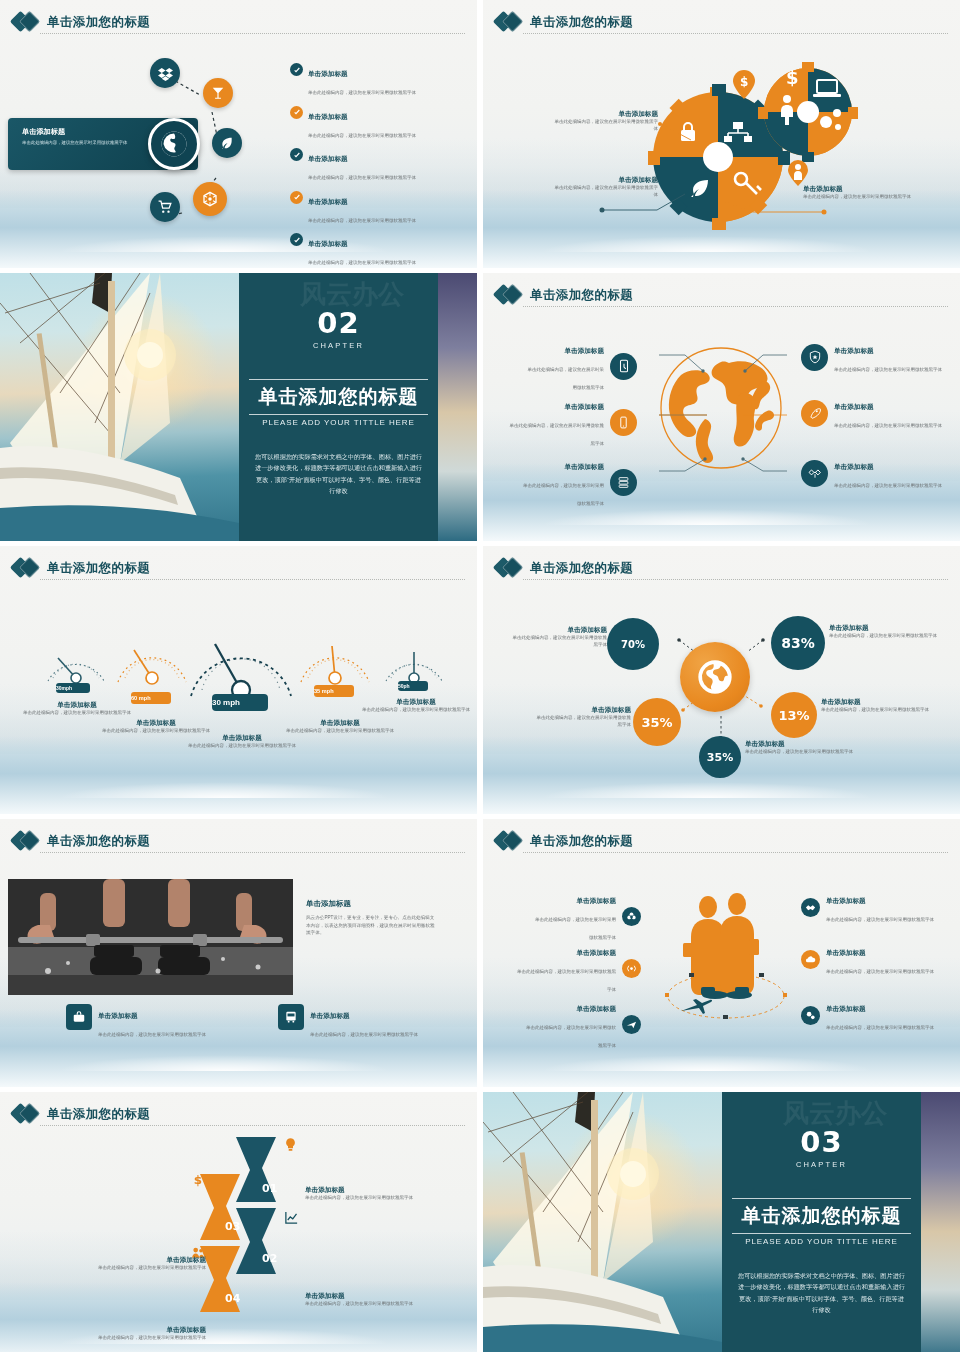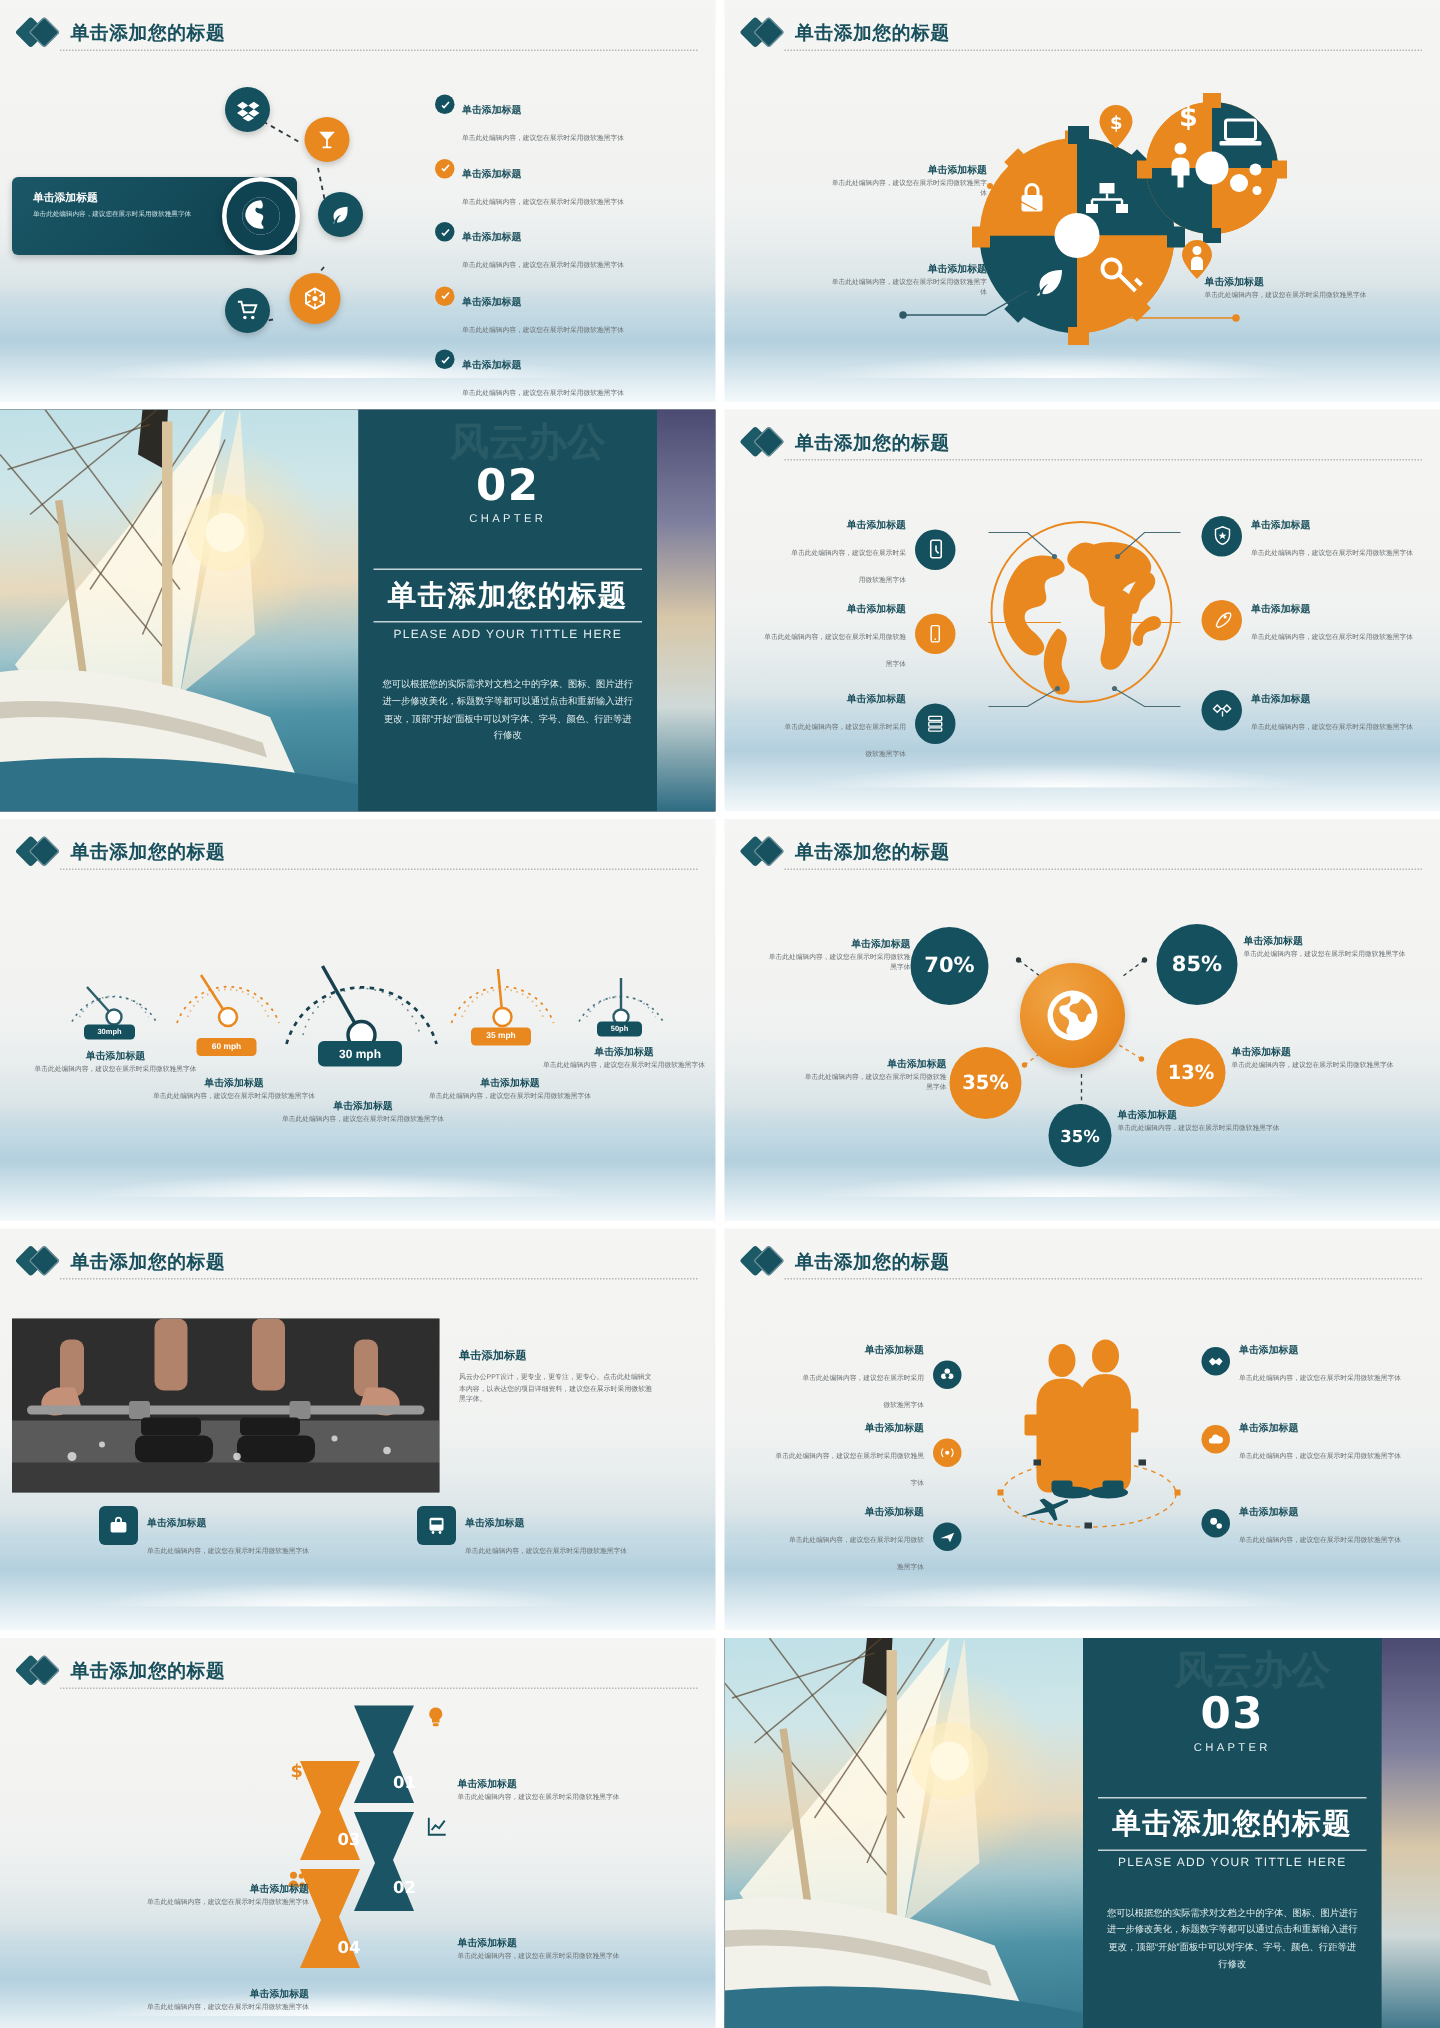--- a/index.html
+++ b/index.html
@@ -70,21 +70,21 @@
      font-size:19px; font-weight:700; letter-spacing:1px; padding:4px 0;
      border-top:1.2px solid rgba(255,255,255,.75); border-bottom:1.2px solid rgba(255,255,255,.75);}
   .ch-en{ position:absolute; left:239px; top:145px; width:199px; text-align:center; color:#e7f0f2;
      font-size:8px; letter-spacing:.9px;}
   .ch-body{ position:absolute; left:253px; top:178px; width:171px; text-align:center; color:#e2edef;
      font-size:6.2px; line-height:1.85;}
   .ch-wm{ position:absolute; left:300px; top:4px; font-size:26px; color:rgba(255,255,255,.07); font-weight:700;}
   
   .m-item{ position:absolute; display:flex; align-items:center; gap:6px;}
   .m-ic{ width:27px;height:27px;border-radius:50%;flex:0 0 auto;}
-  .g-badge{ position:absolute; border-radius:3px; color:#fff; font-weight:700; text-align:center;}
+  .g-badge{ position:absolute; border-radius:3px; color:#fff; font-weight:700; text-align:left;}
   .g-lab{ position:absolute; text-align:center;}
   
   .p-circ{ position:absolute; border-radius:50%; display:flex;align-items:center;justify-content:center;
       color:#fff; font-weight:700; font-family:"DejaVu Sans",sans-serif;}
   .p-lab{ position:absolute;}
   
   .bb-photo{ position:absolute; left:8px; top:60px; width:285px; height:116px;
      background:linear-gradient(180deg,#2a2a2a,#4a4a4a 40%,#6f6f6f 70%,#4d4d4d 100%);
      overflow:hidden;}
   .rib-num{ position:absolute; color:#fff; font-weight:700; font-size:11px; font-family:"DejaVu Sans",sans-serif;}
@@ -566,27 +566,27 @@
         <circle cx="128" cy="100" r="1.8" fill="#e8881f"></circle>
       <circle cx="88" cy="132" r="1.8" fill="#2d3b3f"></circle>
     </svg>
 
     <div style="position:absolute;left:197px;top:96px;width:70px;height:70px;border-radius:50%;background:radial-gradient(circle at 35% 30%,#f0a445,#e8881f 65%,#d5791a);box-shadow:0 2px 6px rgba(0,0,0,.18);display:flex;align-items:center;justify-content:center;">
       <svg width="40" height="40" viewBox="0 0 24 24">
         <path d="M12 2a10 10 0 100 20 10 10 0 000-20zm-1 2.2c.5 1.2.2 2.5-.8 3.2-1 .7-2.3.3-3.1 1-.8.8-.3 2.1.4 2.9.9 1 2.3 1.2 2.9 2.4.5 1.1 0 2.4-.6 3.4-.4.8-.3 1.8.3 2.4A8 8 0 014.2 11 8 8 0 0111 4.2zm4.5 1c2.3 1.2 3.9 3.5 4.2 6.1-.6-.2-1.3-.1-1.7.4-.6.7-.4 1.8-1 2.5-.6.6-1.7.5-2.3-.1-.7-.7-.5-1.9-1.2-2.6-.7-.7-1.9-.6-2.5-1.4-.5-.8-.1-1.9.7-2.4.8-.5 1.8-.3 2.6-.8.6-.4.9-1.1 1.2-1.7z" fill="#fff"></path>
       </svg>
     </div>
 
-    <div class="p-circ teal" style="left:124px;top:72px;width:52px;height:52px;font-size:14px;">70%</div>
+    <div class="p-circ teal" style="left:124px;top:72px;width:52px;height:52px;font-size:10px;">70%</div>
     <div class="p-lab" style="left:26px;top:80px;width:98px;text-align:right;">
       <div class="txt-h">单击添加标题</div>
       <div class="txt-b">单击此处编辑内容，建议您在展示时采用微软雅黑字体</div>
     </div>
 
-    <div class="p-circ teal" style="left:288px;top:70px;width:54px;height:54px;font-size:14px;">85%</div>
+    <div class="p-circ teal" style="left:288px;top:70px;width:54px;height:54px;font-size:14px;">83%</div>
     <div class="p-lab" style="left:346px;top:78px;width:112px;">
       <div class="txt-h">单击添加标题</div>
       <div class="txt-b">单击此处编辑内容，建议您在展示时采用微软雅黑字体</div>
     </div>
 
     <div class="p-circ orange" style="left:150px;top:152px;width:48px;height:48px;font-size:13px;">35%</div>
     <div class="p-lab" style="left:52px;top:160px;width:96px;text-align:right;">
       <div class="txt-h">单击添加标题</div>
       <div class="txt-b">单击此处编辑内容，建议您在展示时采用微软雅黑字体</div>
     </div>

